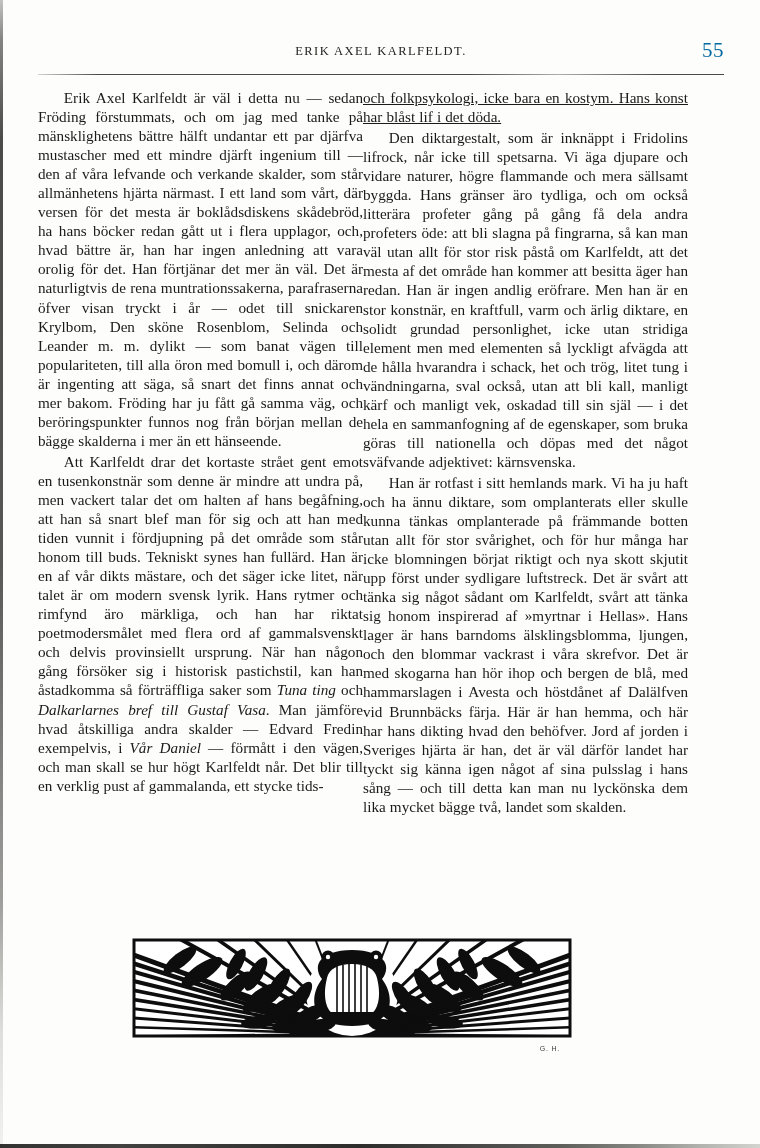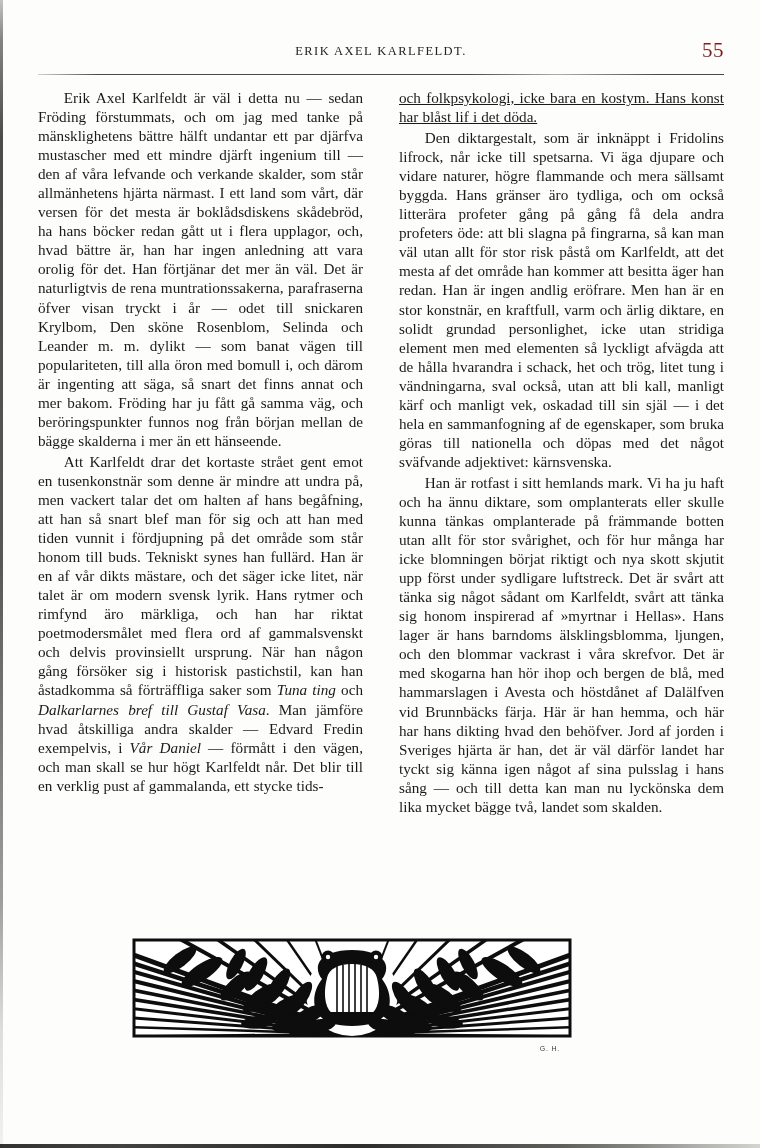--- a/index.html
+++ b/index.html
@@ -56,21 +56,21 @@
     font-size: 12.5px;
     letter-spacing: 1.45px;
     color: #24241f;
   }
   .rh-folio {
     position: absolute;
     right: 0;
     top: -6px;
     font-size: 21px;
     letter-spacing: .5px;
-    color: #7f1d1d;
+    color: #0369a1;
   }
   .head-rule {
     position: absolute;
     left: 38px;
     top: 74px;
     width: 686px;
     height: 1px;
     background: #4a4a46;
   }
   .head-rule::after {
@@ -84,21 +84,20 @@
       rgba(255,255,255,0) 620px, rgba(255,255,255,0) 686px);
   }
 
   
   .columns {
     position: absolute;
     left: 38px;
     top: 88px;
     width: 686px;
     display: flex;
-    gap: 36px;
   }
   .col {
     width: 325px;
   }
   .col p {
     margin: 0;
     text-align: justify;
     text-align-last: left;
     font-size: 15.2px;
     line-height: 19.05px;

